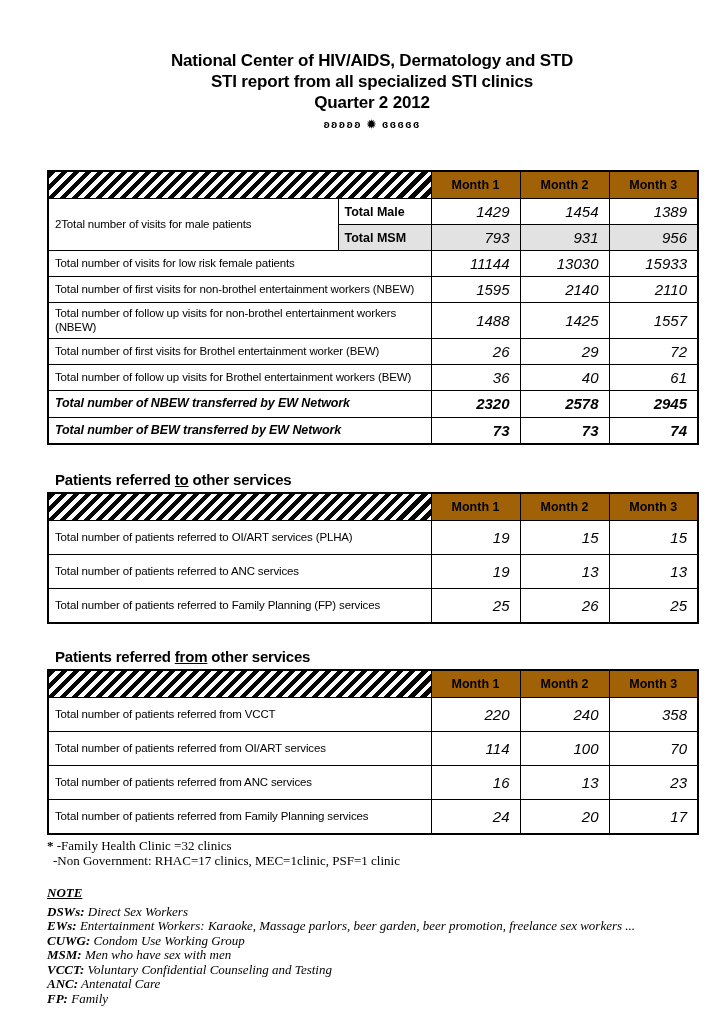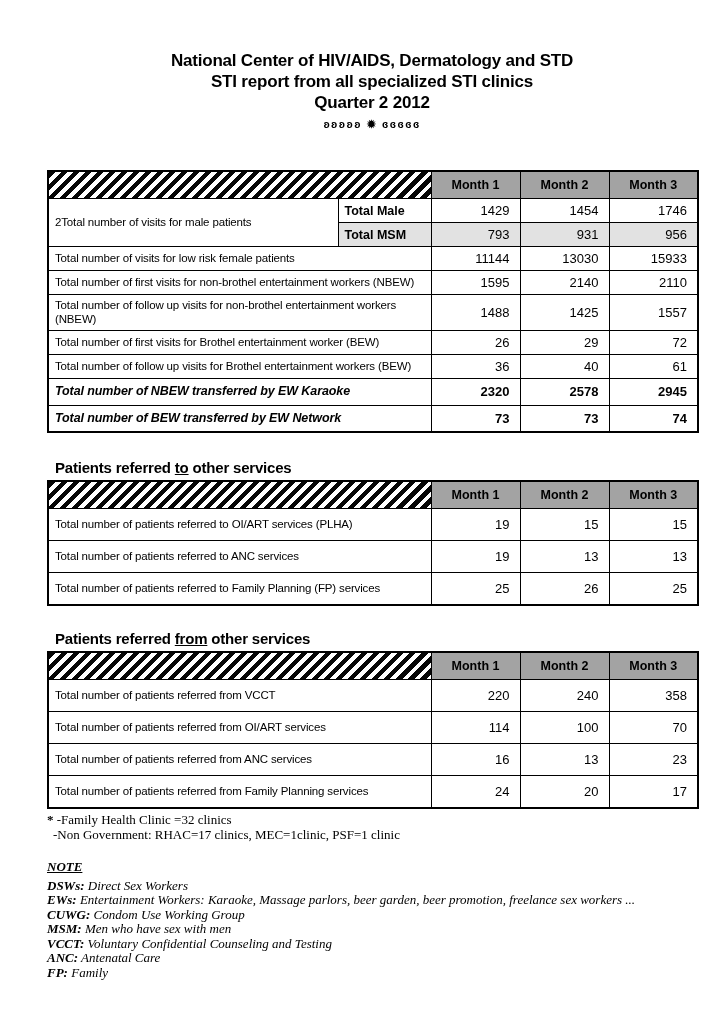--- a/index.html
+++ b/index.html
@@ -14,24 +14,24 @@
   .title-block{text-align:center;font-weight:bold;font-size:17px;line-height:21px;letter-spacing:-0.2px;}
   .ornament{font-size:11px;font-weight:bold;letter-spacing:1.5px;margin-top:4px;line-height:14px;}
 
   
   table.rpt{border-collapse:collapse;table-layout:fixed;width:650px;border:2px solid #000;}
   table.rpt th,table.rpt td{border:1px solid #000;vertical-align:middle;overflow:hidden;}
   th.hatch{
     background:repeating-linear-gradient(135deg,#060606 0,#060606 4.5px,#fff 4.5px,#fff 8.5px);
     height:24px;
   }
-  th.month{font-weight:bold;font-size:12.5px;text-align:center;padding:4px 2px;background:#a3a3a3;}
+  th.month{font-weight:bold;font-size:12.5px;text-align:center;padding:4px 2px;background:#a16207;}
   td.lbl{font-size:11.5px;letter-spacing:-0.15px;text-align:left;padding:4px 6px;line-height:13.5px;}
   td.sub-lbl{font-weight:bold;font-size:12.5px;text-align:left;padding:4px 6px;}
-  td.num{font-size:13px;text-align:right;padding:4px 10px 4px 2px;font-variant-numeric:tabular-nums;}
+  td.num{font-size:15px;text-align:right;padding:4px 10px 4px 2px;font-variant-numeric:tabular-nums;font-style:italic;}
   .shaded{background:var(--shaded,#e0e0e0);}
   td.em-lbl{font-weight:bold;font-style:italic;font-size:12.5px;letter-spacing:-0.1px;padding:6px 6px;}
   td.em-num{font-weight:bold;}
   .t1{margin-top:39px;}
   .t2 td,.t3 td{padding-top:8px;padding-bottom:8px;}
 
   
   .section-h{font-size:15px;font-weight:bold;margin:26px 0 3px 8px;line-height:18px;letter-spacing:-0.2px;}
   .section-h .u{text-decoration:underline;}
   .h3x{margin-top:24px;}
@@ -74,21 +74,21 @@
             <th class="month">Month 2</th>
             <th class="month">Month 3</th>
           </tr>
       </thead>
       <tbody>
           <tr>
             <td class="lbl" rowspan="2">2Total number of visits for male patients</td>
             <td class="sub-lbl">Total Male</td>
             <td class="num">1429</td>
             <td class="num">1454</td>
-            <td class="num">1746</td>
+            <td class="num">1389</td>
           </tr>
           <tr>
             <td class="sub-lbl shaded">Total MSM</td>
             <td class="num shaded">793</td>
             <td class="num shaded">931</td>
             <td class="num shaded">956</td>
           </tr>
           <tr>
             <td class="lbl" colspan="2">Total number of visits for low risk female patients</td>
             <td class="num">11144</td>
@@ -113,21 +113,21 @@
             <td class="num">29</td>
             <td class="num">72</td>
           </tr>
           <tr>
             <td class="lbl" colspan="2">Total number of follow up visits for Brothel entertainment workers (BEW)</td>
             <td class="num">36</td>
             <td class="num">40</td>
             <td class="num">61</td>
           </tr>
           <tr>
-            <td class="lbl em-lbl" colspan="2">Total number of NBEW transferred by EW Karaoke</td>
+            <td class="lbl em-lbl" colspan="2">Total number of NBEW transferred by EW Network</td>
             <td class="num em-num">2320</td>
             <td class="num em-num">2578</td>
             <td class="num em-num">2945</td>
           </tr>
           <tr>
             <td class="lbl em-lbl" colspan="2">Total number of BEW transferred by EW Network</td>
             <td class="num em-num">73</td>
             <td class="num em-num">73</td>
             <td class="num em-num">74</td>
           </tr>

